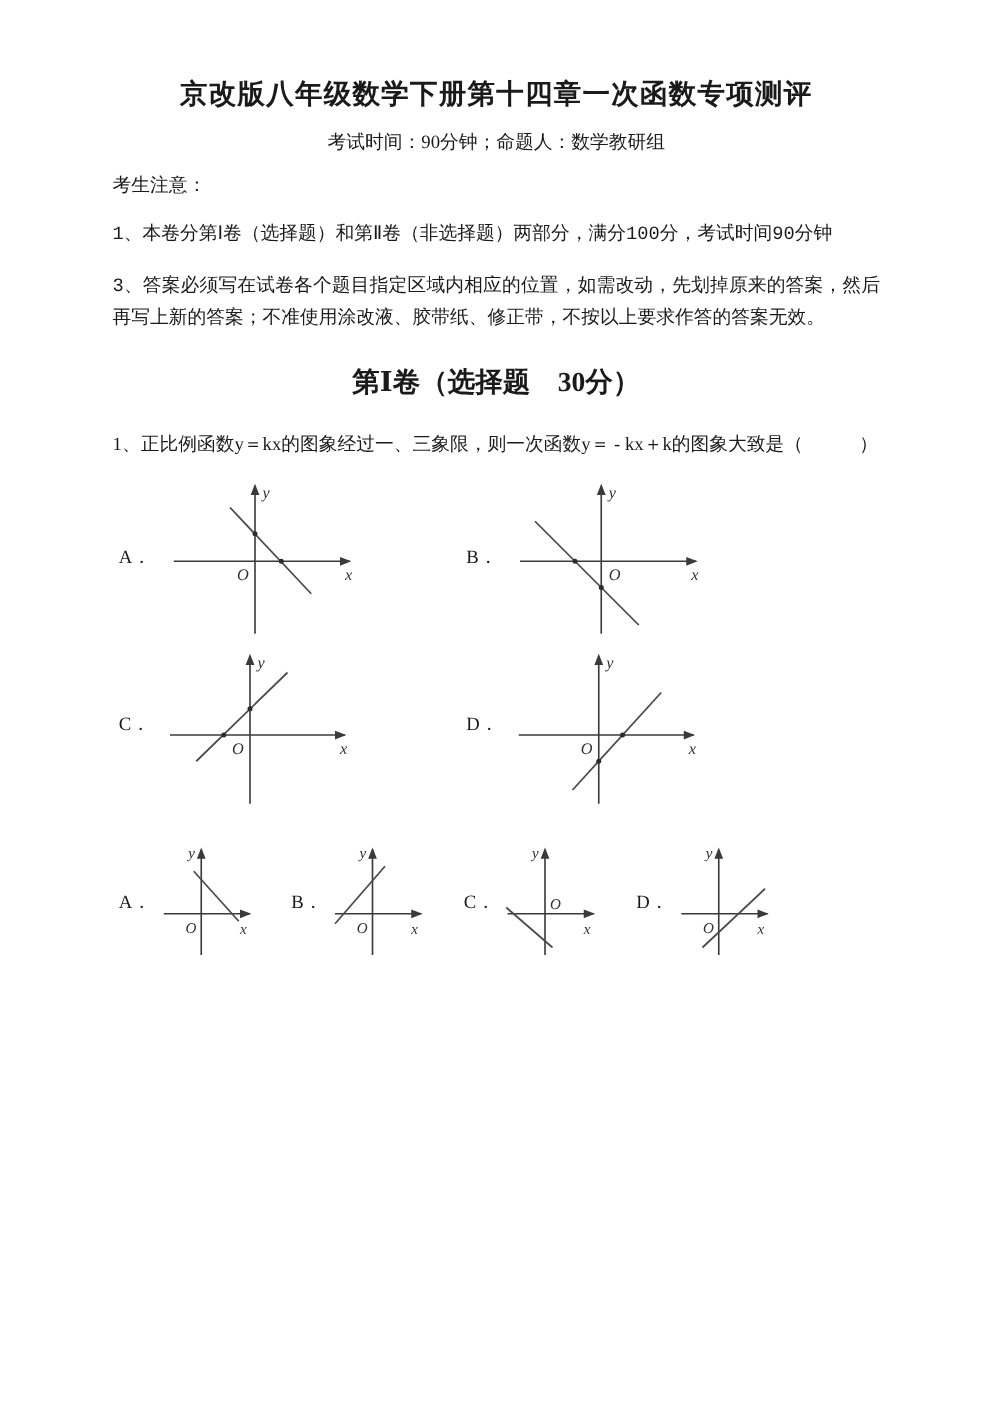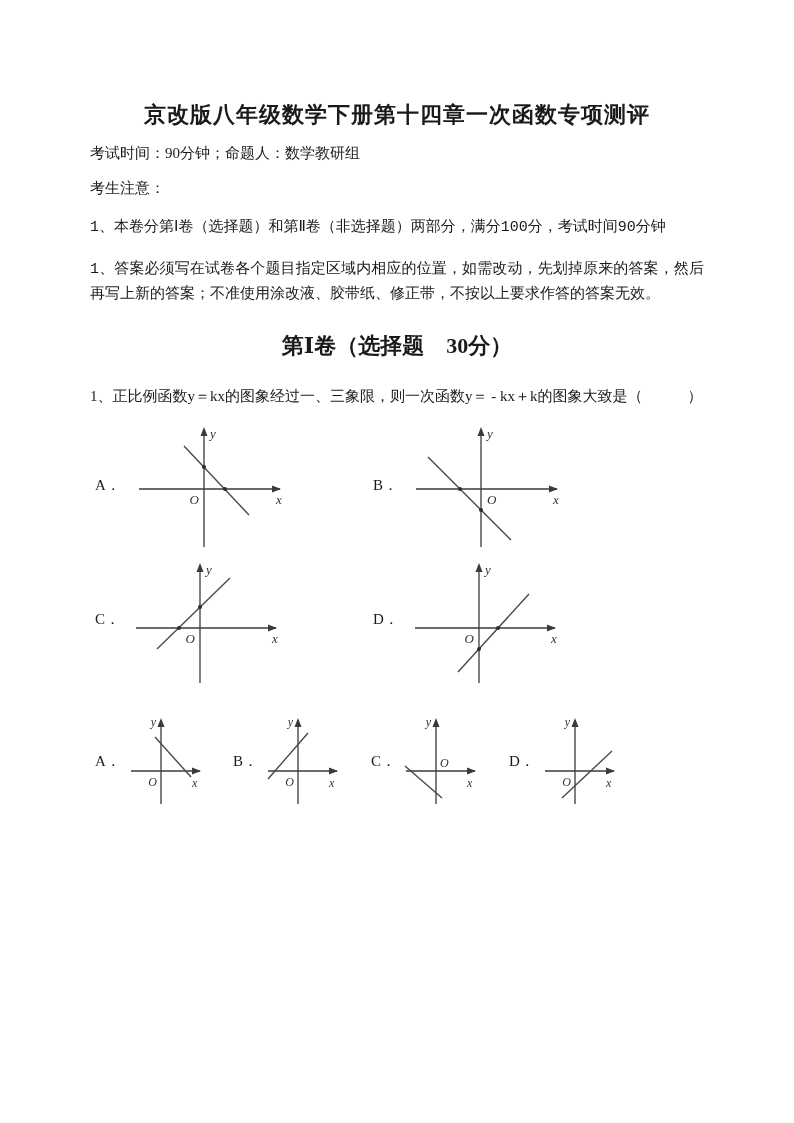--- a/index.html
+++ b/index.html
@@ -11,28 +11,29 @@
   .page {
     position: relative;
     width: 794px;
     height: 1123px;
     margin: 0 auto;
     background: #ffffff;
     padding: 0 90px;
     overflow: hidden;
   }
   .title {
-    padding-top: 100px;
+    padding-top: 60px;
     text-align: center;
     font-size: 22px;
     font-weight: bold;
     letter-spacing: 1px;
   }
   .subtitle {
     margin-top: 14px;
+    text-align: center;
     font-size: 15px;
   }
   .notice-heading {
     margin-top: 16px;
     font-size: 15px;
     font-weight: normal;
   }
   .notice-item {
     margin-top: 18px;
     font-size: 15px;
@@ -94,21 +95,21 @@
 <body>
 
 <div class="page">
 
   <h1 class="title">京改版八年级数学下册第十四章一次函数专项测评</h1>
   <div class="subtitle">考试时间：90分钟；命题人：数学教研组</div>
 
   <div>
     <div class="notice-heading">考生注意：</div>
     <p class="notice-item">1、本卷分第Ⅰ卷（选择题）和第Ⅱ卷（非选择题）两部分，满分100分，考试时间90分钟</p>
-    <p class="notice-item">1、答案必须写在试卷各个题目指定区域内相应的位置，如需改动，先划掉原来的答案，然后再写上新的答案；不准使用涂改液、胶带纸、修正带，不按以上要求作答的答案无效。</p>
+    <p class="notice-item">3、答案必须写在试卷各个题目指定区域内相应的位置，如需改动，先划掉原来的答案，然后再写上新的答案；不准使用涂改液、胶带纸、修正带，不按以上要求作答的答案无效。</p>
   </div>
 
   <h2 class="section-heading">第Ⅰ卷（选择题　30分）</h2>
 
   <p class="qtext q1">1、正比例函数y＝kx的图象经过一、三象限，则一次函数y＝ - kx＋k的图象大致是（　　　）</p>
 
   <div class="q1-row first">
 
     <div class="q1-opt">
       <span class="opt-label">A．</span>

